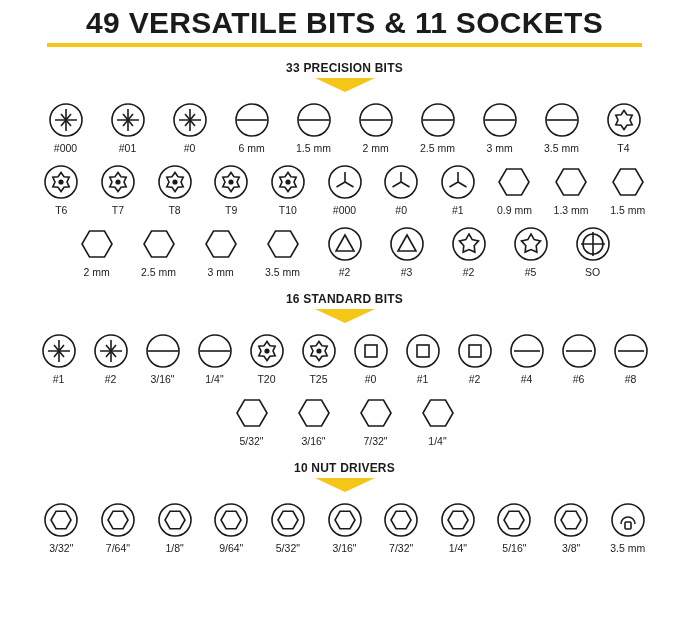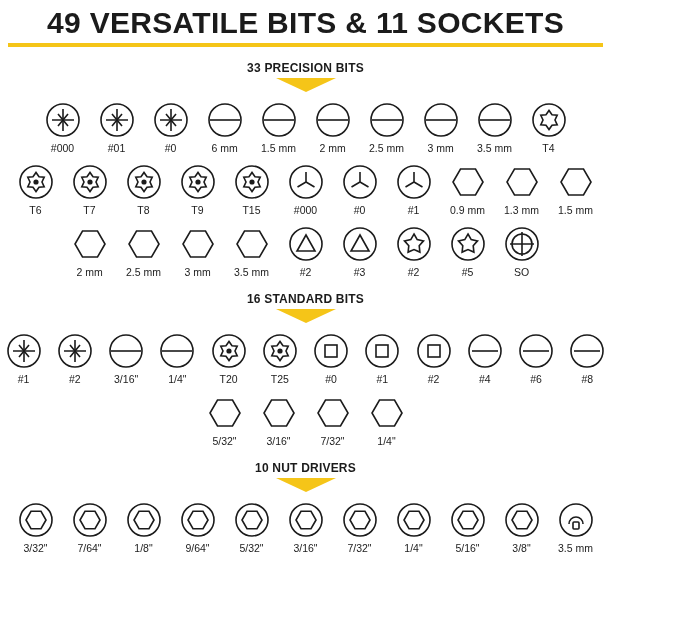--- a/index.html
+++ b/index.html
@@ -3,21 +3,21 @@
 <meta charset="utf-8">
 <style>
   html,body{margin:0;padding:0;}
   body{
     width:679px;height:623px;
     background:#ffffff;
     font-family:"Liberation Sans", sans-serif;
     color:#1b1b1b;
     overflow:hidden;
   }
-  .page{position:relative;width:611px;height:623px;}
+  .page{position:relative;width:611px;height:623px;margin-left:39px;}
 
   
   .main-title{
     text-align:center;
     font-size:30px;
     font-weight:bold;
     letter-spacing:.3px;
     padding-top:6px;
     line-height:34px;
     white-space:nowrap;
@@ -40,21 +40,21 @@
     border-left:30px solid transparent;
     border-right:30px solid transparent;
     border-top:14px solid #f5c518;
   }
 
   
   .row{
     display:flex;
     justify-content:center;
     align-items:flex-start;
-    gap:4px;
+    gap:12px;
     margin-top:8px;
   }
   .bit{
     width:50px;
     display:flex;
     flex-direction:column;
     align-items:center;
   }
   .glyph{
     width:40px;height:40px;
@@ -218,21 +218,21 @@
           <div class="label">T9</div>
         </div>
         <div class="bit">
           <div class="glyph">
             <svg width="40" height="40" viewBox="0 0 40 40">
               <circle class="s" cx="20" cy="20" r="16"></circle>
               <polygon class="s" points="20.0,29.5 17.0,25.2 11.8,24.8 14.0,20.0 11.8,15.3 17.0,14.8 20.0,10.5 23.0,14.8 28.2,15.2 26.0,20.0 28.2,24.8 23.0,25.2"></polygon>
               <circle class="sf" cx="20" cy="20" r="2.6"></circle>
             </svg>
           </div>
-          <div class="label">T15</div>
+          <div class="label">T10</div>
         </div>
         <div class="bit">
           <div class="glyph">
             <svg width="40" height="40" viewBox="0 0 40 40">
               <circle class="s" cx="20" cy="20" r="16"></circle>
               <path class="s" d="M20 20 L20 10 M20 20 L11.5 25 M20 20 L28.5 25" stroke-width="2.4"></path>
             </svg>
           </div>
           <div class="label">#000</div>
         </div>

